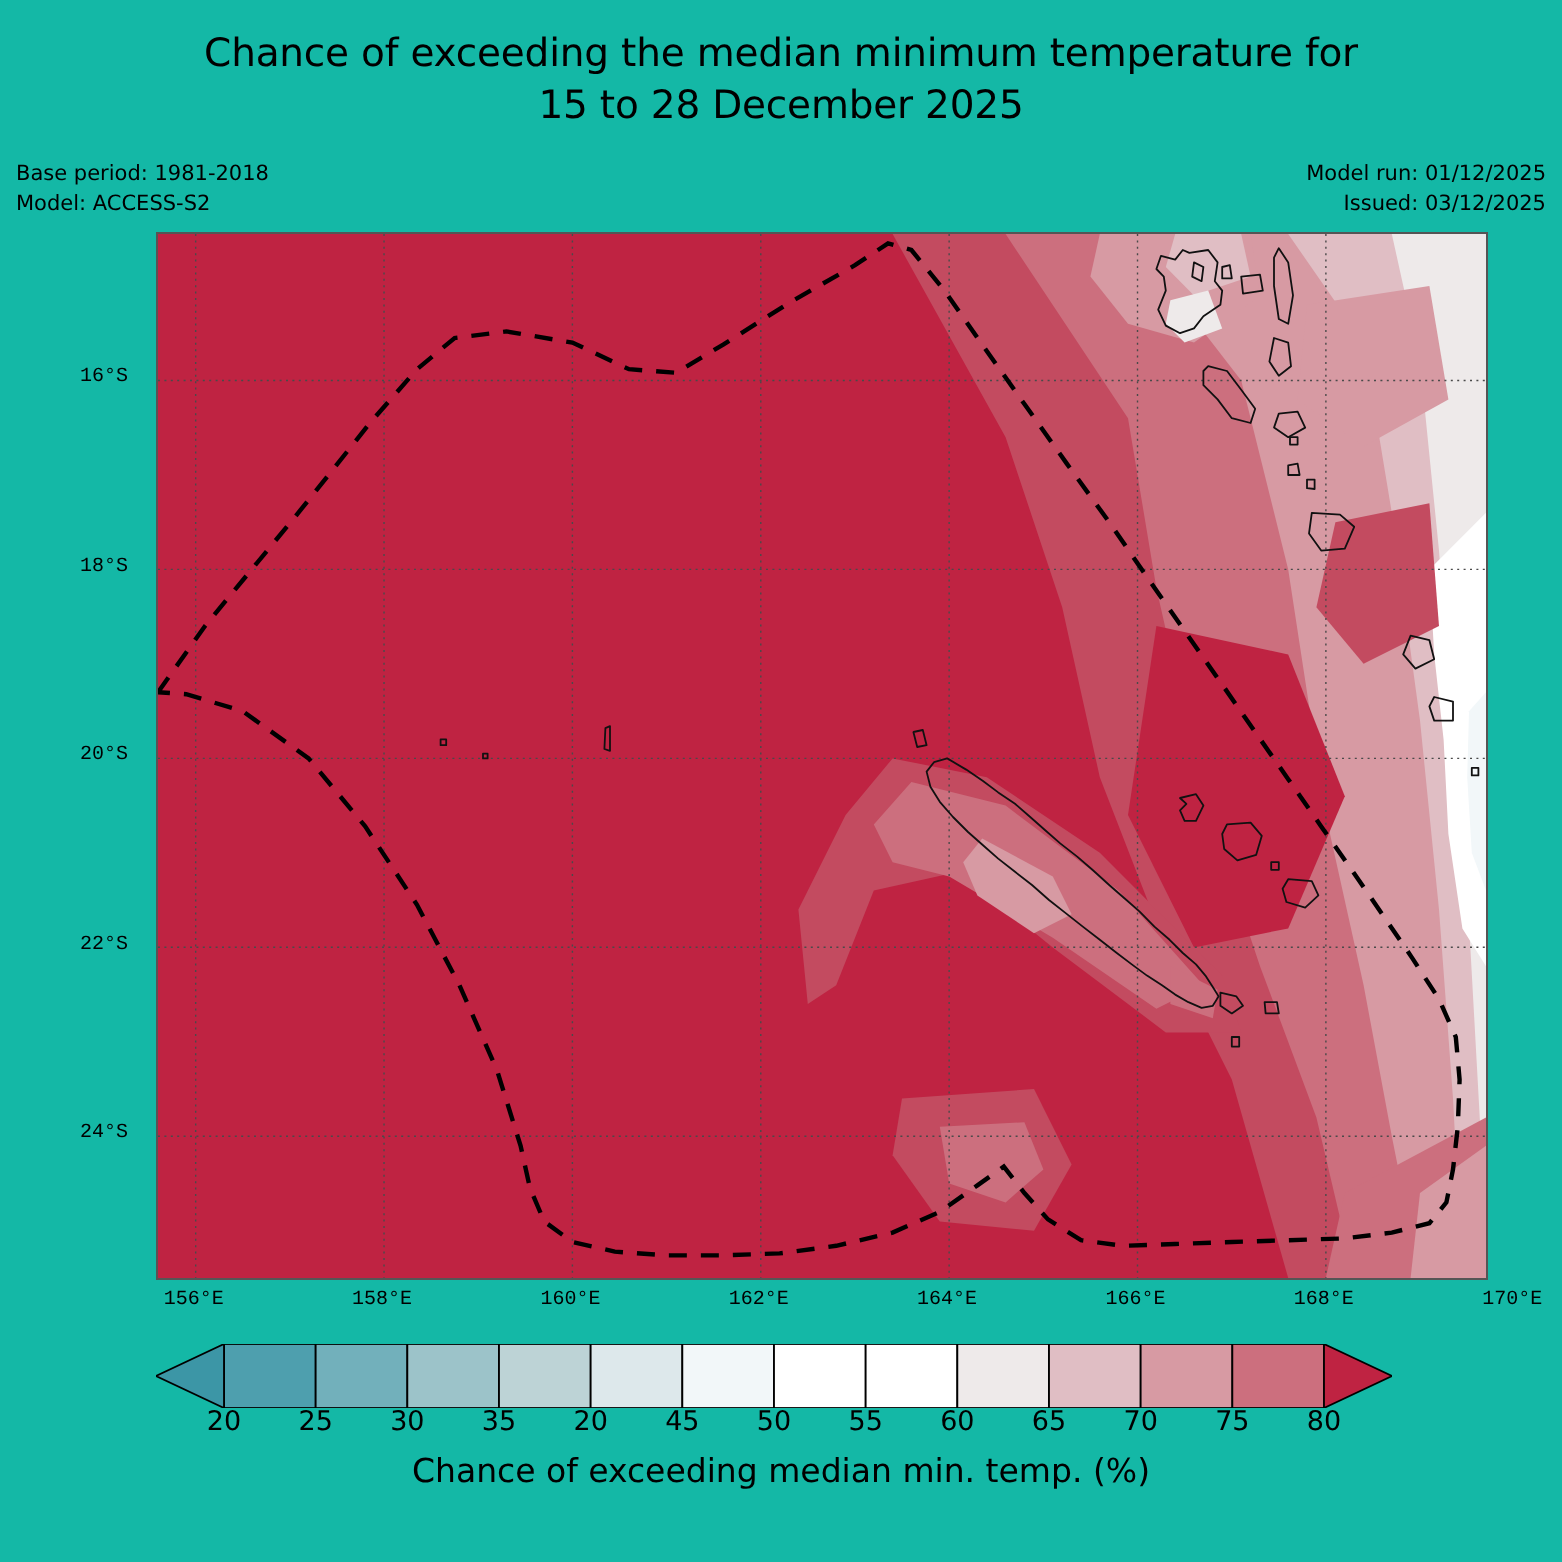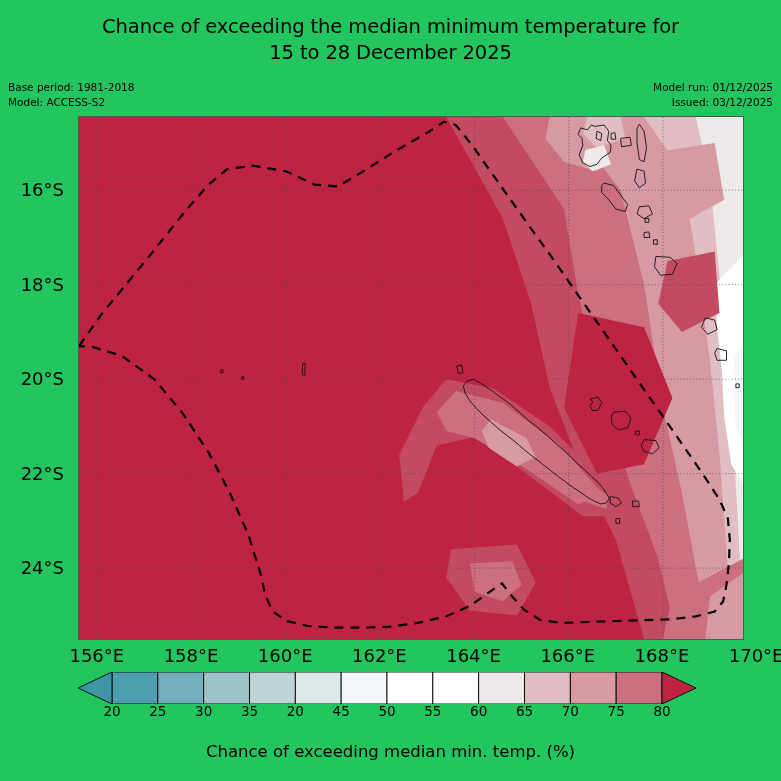--- a/index.html
+++ b/index.html
@@ -2,21 +2,21 @@
 <html><head>
 <meta charset="utf-8">
 <style>
   html, body {
     margin: 0; padding: 0;
     width: 781px; height: 781px;
     background: #ffffff;
     font-family: "DejaVu Sans", sans-serif;
     overflow: hidden;
   }
-  #page { position: relative; width: 781px; height: 781px; background: #22c55e; }
+  #page { position: relative; width: 781px; height: 781px; background: #14b8a6; }
 
   .title {
     position: absolute; left: 0; top: 14px; width: 781px;
     text-align: center; font-size: 19.5px; color: #000;
     line-height: 1.32; white-space: pre-line; letter-spacing: -0.1px;
   }
 
   .meta-left {
     position: absolute; left: 8px; top: 80px;
     font-size: 10.5px; color: #000; line-height: 1.42; text-align: left;
@@ -36,34 +36,34 @@
   }
   .mapwrap svg { display: block; }
 
   .credit {
     position: absolute; left: 96px; top: 611px;
     font-size: 10.2px; color: #8d2036; opacity: .78;
     pointer-events: none; white-space: nowrap;
   }
 
   .xtick, .ytick {
-    position: absolute; font-size: 18px; color: #000; white-space: nowrap;
+    position: absolute; font-size: 10px; color: #000; white-space: nowrap; font-family: Liberation Mono, monospace;
   }
   .xtick { top: 645px; transform: translateX(-50%); }
   .ytick { right: 717px; transform: translateY(-50%); text-align: right; }
 
   .cbarwrap { position: absolute; left: 78px; top: 672px; width: 618px; height: 32px; }
   .cblabels { position: absolute; left: 0; top: 703px; width: 759px; height: 20px; }
   .cblabel {
     position: absolute; font-size: 13.5px; color: #000;
     transform: translateX(-50%); top: 0;
   }
   .cbtitle {
     position: absolute; left: 0; top: 726px; width: 781px;
-    text-align: center; font-size: 16.5px; color: #000; margin-top: 16px;
+    text-align: center; font-size: 16.5px; color: #000;
   }
 
   .footnote {
     position: absolute; left: 8px; top: 760px;
     font-size: 10.5px; color: #222; white-space: nowrap;
   }
   .footnote .dash { letter-spacing: 2px; }
 </style>
 </head>
 <body>

